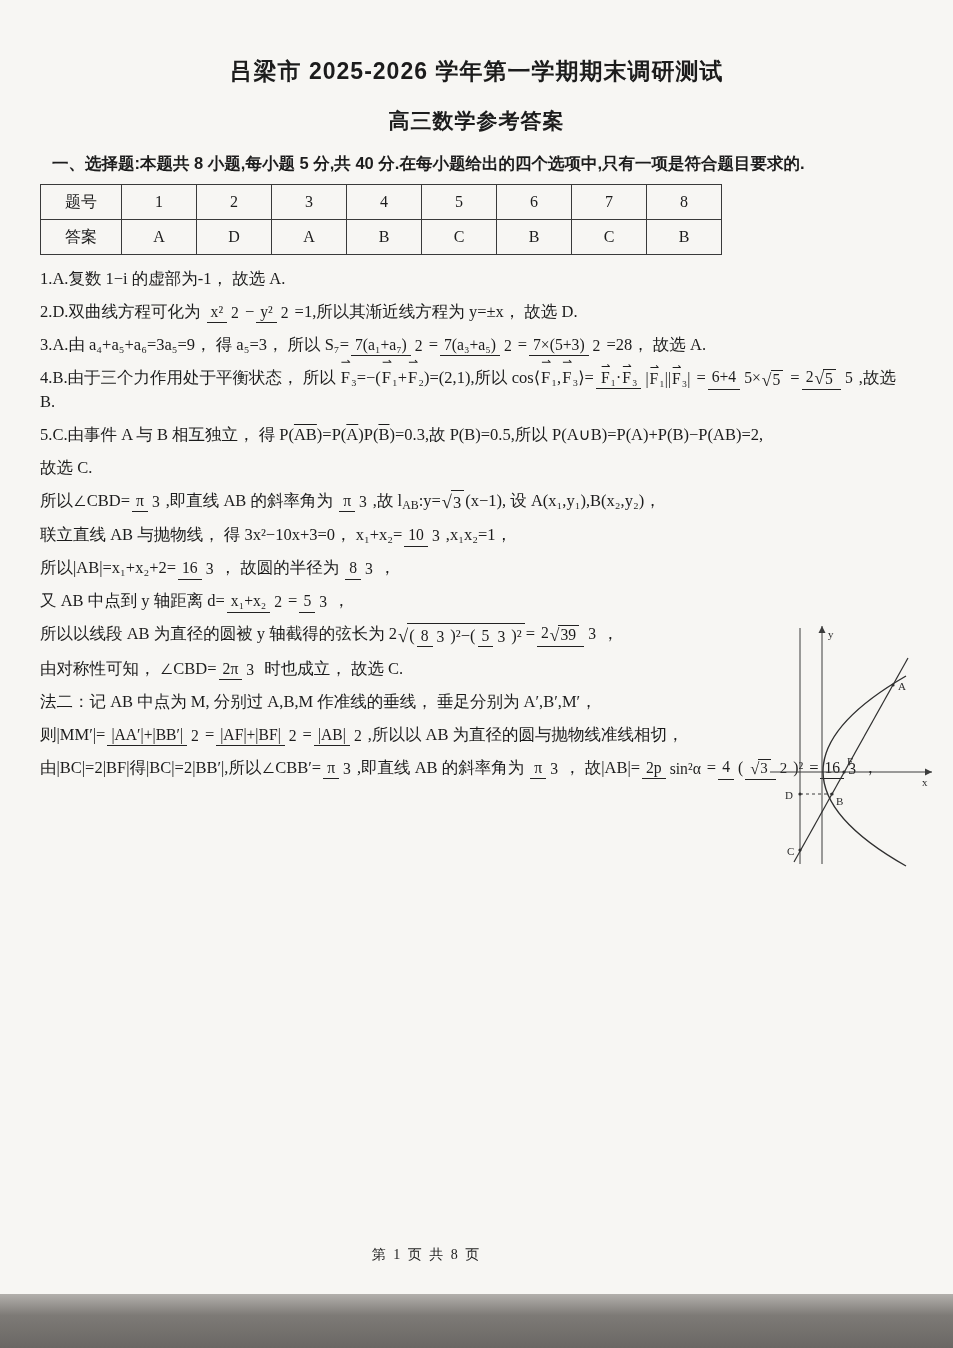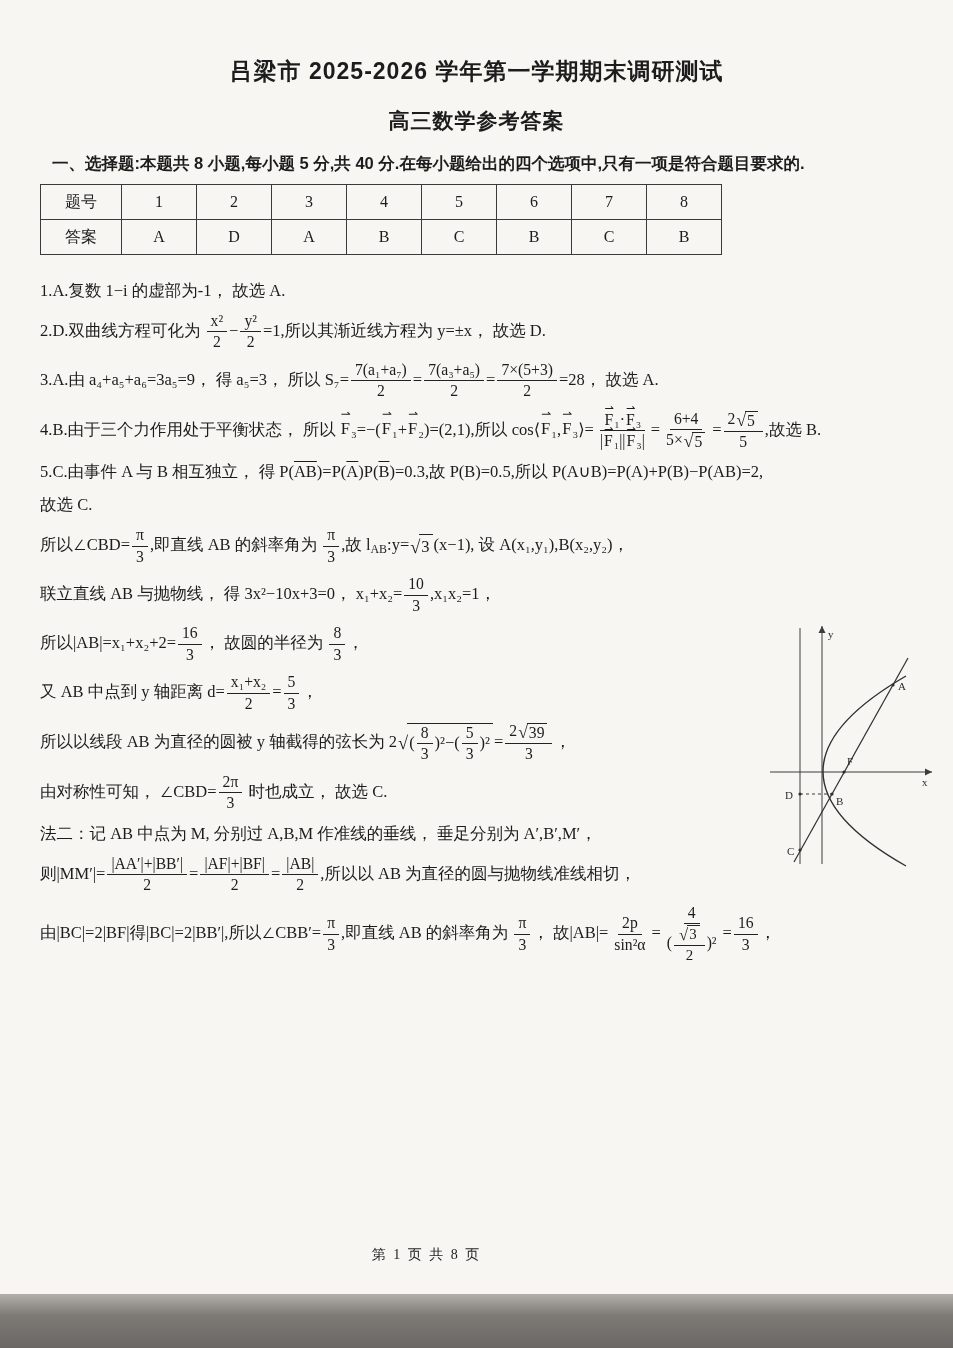--- a/index.html
+++ b/index.html
@@ -21,25 +21,25 @@
     margin:18px 0 0 12px;font-size:16.5px;font-weight:700;
     font-family:"Liberation Sans", sans-serif;
   }
   table.answers{border-collapse:collapse;margin-top:9px;}
   table.answers td{
     border:1px solid #3a3a3a;text-align:center;font-size:16px;
     height:34px;padding:0;
   }
   table.answers td.lbl{width:80px;border-radius:9px;}
   table.answers td.cell{width:74px;}
-  .solutions{margin-top:24px;}
+  .solutions{margin-top:12px;}
   p.sol{margin:9px 0;font-size:16.5px;line-height:1.45;}
   
-  .frac{display:inline-flex;flex-direction:column;vertical-align:middle;
-        text-align:center;margin:0 2px;line-height:1.18;font-size:0.95em;align-items:center;}
+  .frac{display:inline-flex;flex-direction:row;vertical-align:middle;
+        text-align:center;margin:0 2px;line-height:1.18;font-size:0.95em;}
   .frac>.num{border-bottom:1.3px solid #222;padding:0 4px 1px 4px;}
   .frac>.den{padding:1px 4px 0 4px;}
   .sqrt{display:inline-flex;vertical-align:middle;margin:0 1px;align-items:center;}
   .sqrt>.rad{font-size:1.12em;line-height:1;position:relative;top:0.03em;margin-right:-1px;}
   .sqrt>.radbody{border-top:1.3px solid #222;padding:0 3px 0 2px;}
   .vec{position:relative;display:inline-block;margin:0 1px;}
   .vec::after{content:"⇀";position:absolute;left:55%;top:-0.72em;
               transform:translateX(-50%);font-size:0.72em;line-height:1;}
   .olin{text-decoration:overline;}
   .sub{font-size:0.72em;vertical-align:-0.28em;}

